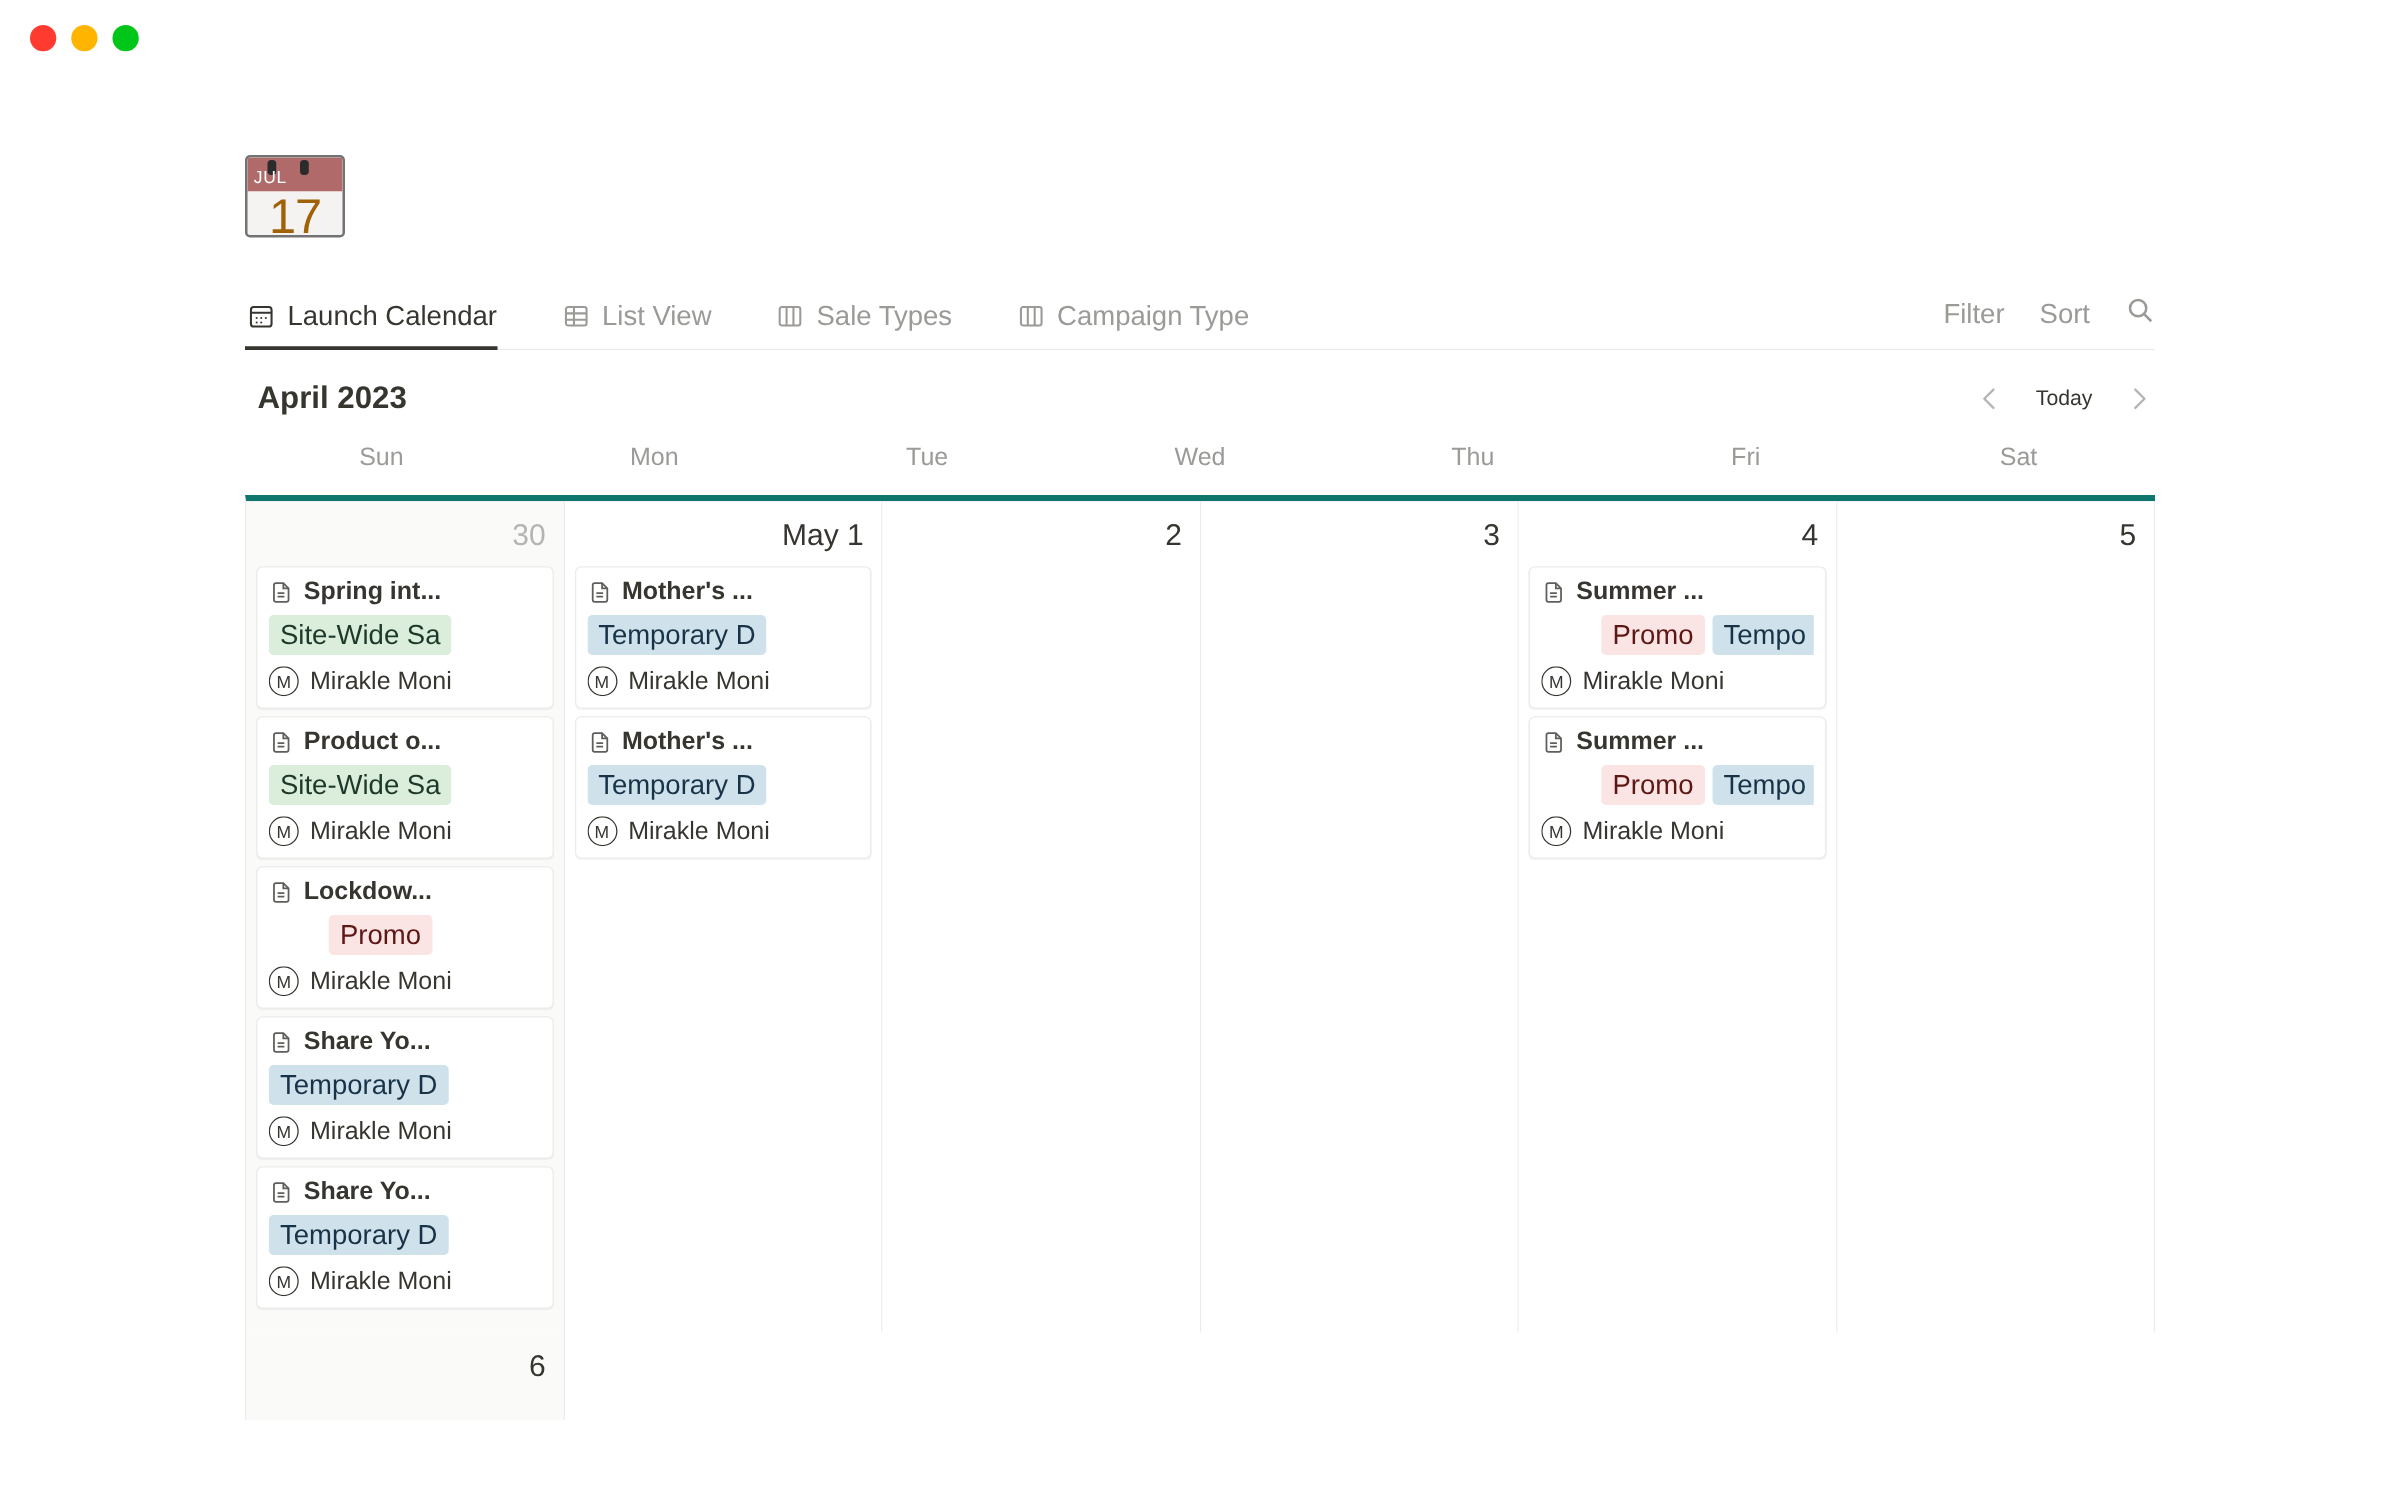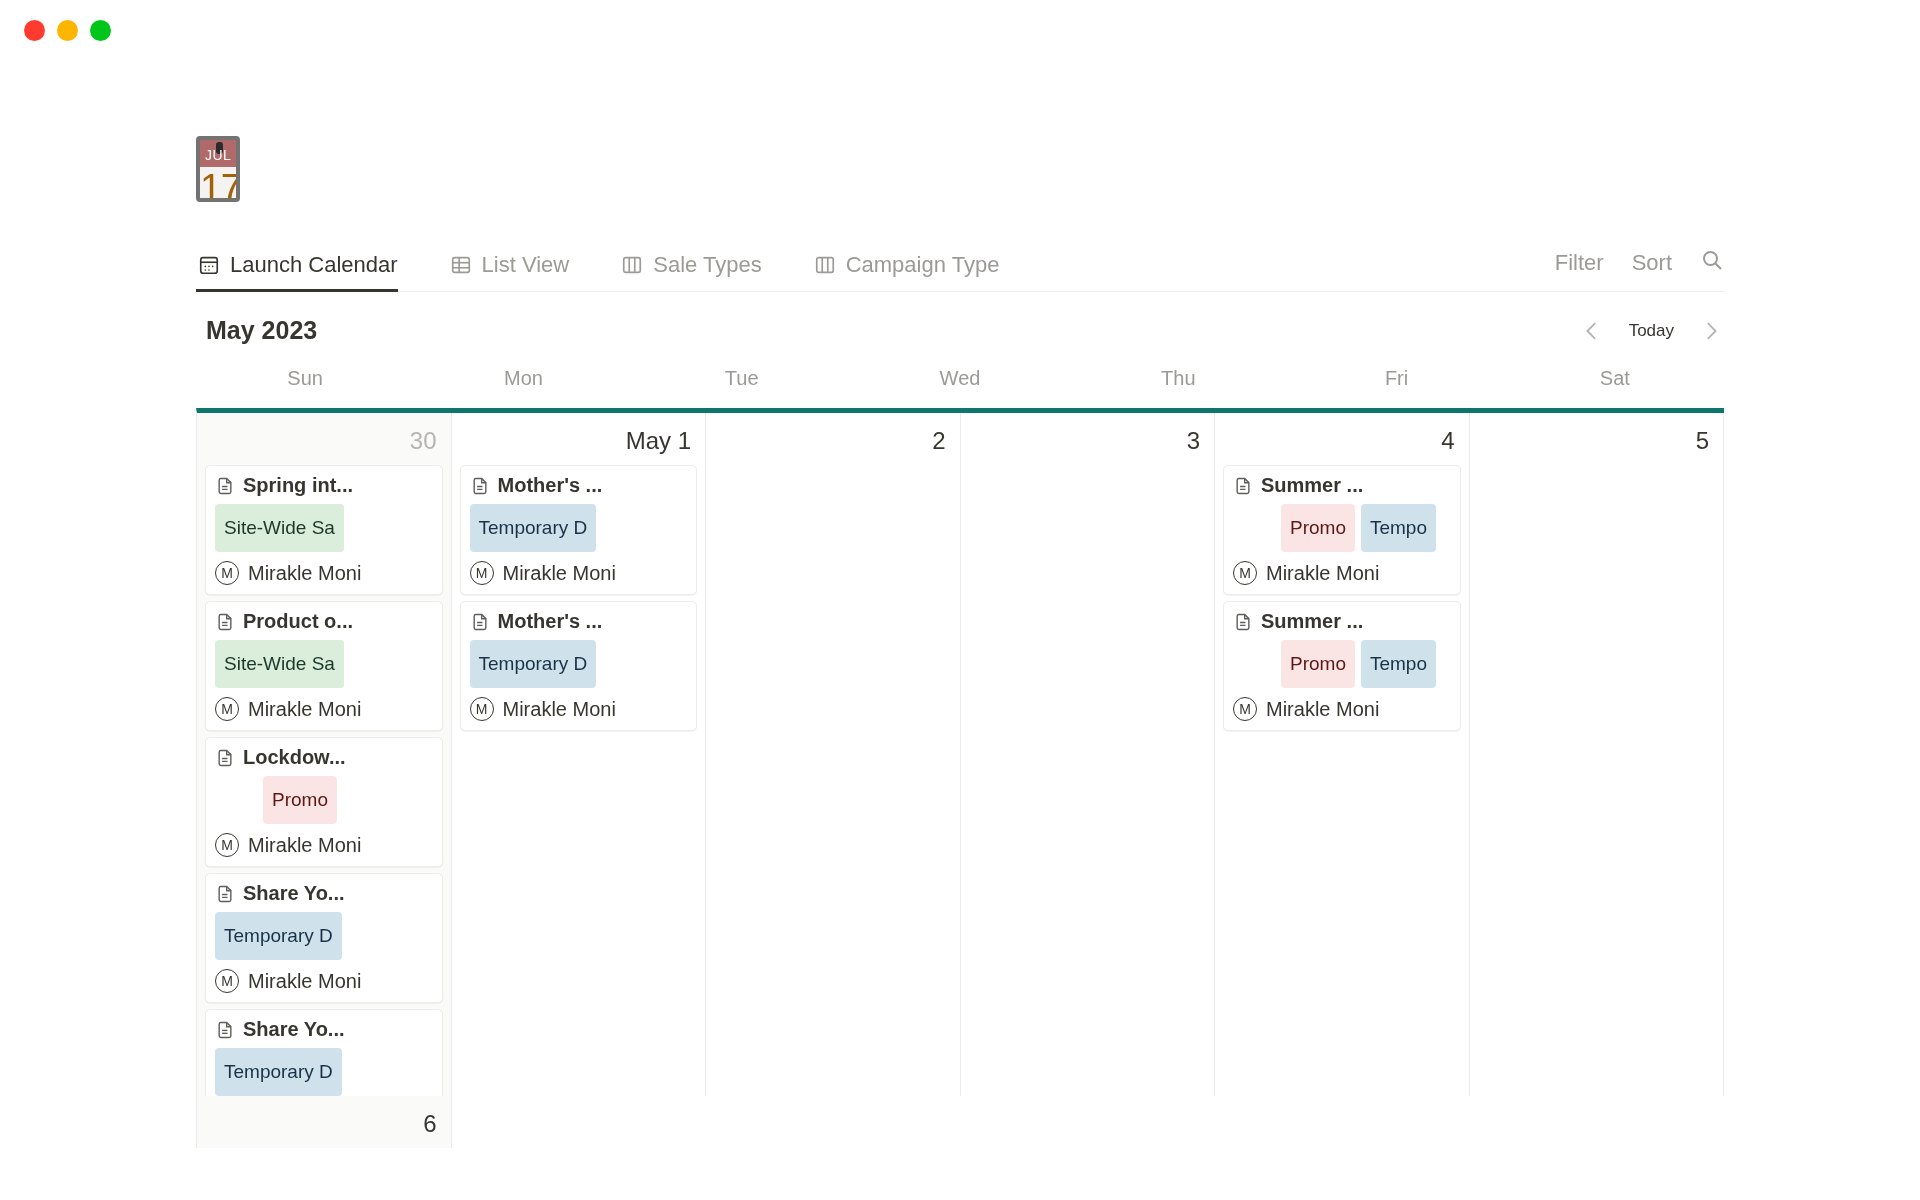--- a/index.html
+++ b/index.html
@@ -17,24 +17,23 @@
   .dot.red    { background: #ff3b30; }
   .dot.yellow { background: #ffb400; }
   .dot.green  { background: #00c61a; }
 
   
   .page { padding-left: 196px; padding-right: 196px; }
 
   
   .title-row { display: flex; align-items: center; gap: 24px; margin-top: 62px; }
   .cal-emoji {
-    width: 44px; height: 66px; position: relative; flex: none;
-    border: 4px solid #737373; border-radius: 4px; background: #f4f3f1;
+    width: 80px; height: 66px; position: relative; flex: none;
+    border: 2px solid #737373; border-radius: 4px; background: #f4f3f1;
     overflow: hidden;
-    margin-top: 12px;
   }
   .cal-emoji .band {
     position: absolute; left:0; right:0; top:0; height: 27px;
     background: #b06a6a;
   }
   .cal-emoji .mon {
     position: absolute; left: 5px; top: 7px; font-size: 14px; color: #fff;
     font-family: "Liberation Sans", sans-serif; letter-spacing: .5px;
   }
   .cal-emoji .daynum {
@@ -118,21 +117,21 @@
     overflow: hidden;
   }
   .card-title {
     display: flex; align-items: center; gap: 8px;
     font-size: 20px; font-weight: bold; color: #37352f;
     white-space: nowrap; overflow: hidden;
   }
   .doc-icon { flex: none; display: inline-flex; }
   .tags { display: flex; gap: 6px; margin-top: 7px; overflow: hidden; }
   .tag {
-    font-size: 19px; padding: 13px 9px; border-radius: 4px;
+    font-size: 22px; padding: 3px 9px; border-radius: 4px;
     white-space: nowrap; flex: none;
   }
   .tag.green { background: #dbeddb; color: #1c3829; }
   .tag.blue  { background: #cfe2ec; color: #183347; text-align: right; }
   .tag.pink  { background: #fbe4e4; color: #5d1715; margin-left: 48px; }
   .person {
     display: flex; align-items: center; gap: 9px; margin-top: 9px;
     font-size: 20px; color: #37352f; white-space: nowrap; overflow: hidden;
   }
   .avatar {
@@ -225,21 +224,21 @@
       <div class="tool">
         <svg width="24" height="24" viewBox="0 0 24 24" fill="none" stroke="#9b9a97" stroke-width="2">
           <circle cx="10.5" cy="10.5" r="6.5"></circle>
           <line x1="15.5" y1="15.5" x2="21" y2="21"></line>
         </svg>
       </div>
     </div>
   </div>
 
   <div class="cal-head">
-    <div class="month-label">May 2023</div>
+    <div class="month-label">April 2023</div>
     <div class="nav">
       <span class="chev">
         <svg width="22" height="22" viewBox="0 0 24 24" fill="none" stroke="#b5b4b1" stroke-width="2" stroke-linecap="round" stroke-linejoin="round">
           <polyline points="15,4 7,12 15,20"></polyline>
         </svg>
       </span>
       <span class="today-btn">Today</span>
       <span class="chev">
         <svg width="22" height="22" viewBox="0 0 24 24" fill="none" stroke="#b5b4b1" stroke-width="2" stroke-linecap="round" stroke-linejoin="round">
           <polyline points="9,4 17,12 9,20"></polyline>

